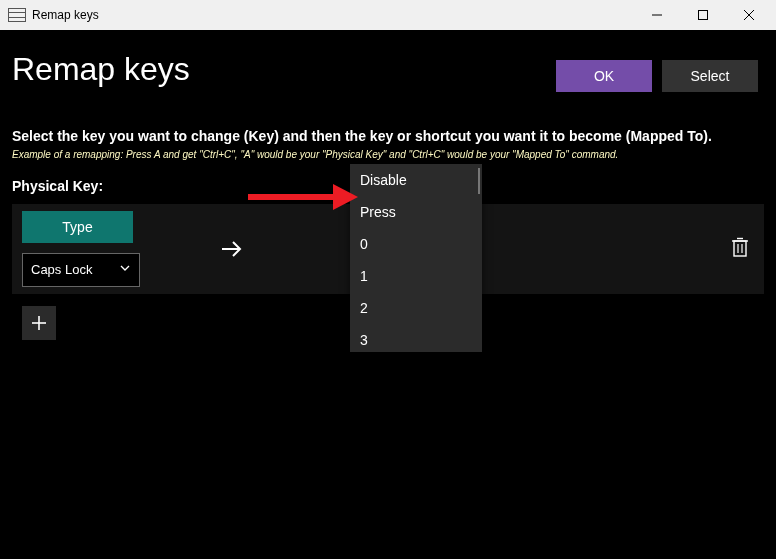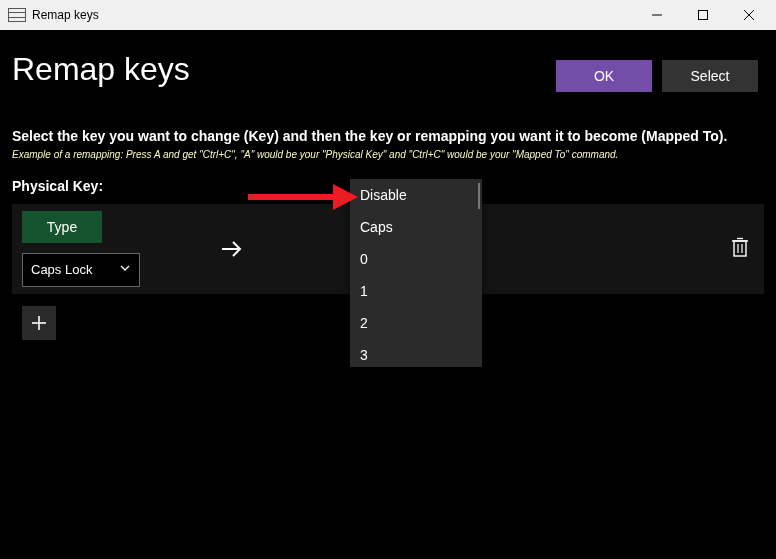--- a/index.html
+++ b/index.html
@@ -89,24 +89,24 @@
     height: 90px;
     display:flex;
     align-items:center;
     padding: 0 14px 0 0;
   }
   .key-cell {
     width: 170px;
     padding: 10px 0 10px 10px;
   }
   .type-btn {
-    background:#14532d;
+    background:#0f766e;
     color:#fff;
     height:32px;
-    width:80px;
+    width:111px;
     display:flex;align-items:center;justify-content:center;
     margin-bottom:10px;
     font-size:14px;
     cursor:pointer;
   }
   .key-select {
     border:1px solid #666;
     background:#000000;
     height:32px;
     width:100px;
@@ -129,21 +129,21 @@
     background:#2b2b2b;
     margin: 12px 0 0 10px;
     display:flex;align-items:center;justify-content:center;
     cursor:pointer;
   }
   .add-btn svg {width:16px;height:16px;}
 
   .dropdown {
     position:absolute;
     left: 350px;
-    top: 179px;
+    top: 164px;
     width: 132px;
     height: 188px;
     background:#2b2b2b;
     overflow:hidden;
     box-shadow: 0 2px 8px rgba(0,0,0,0.6);
   }
   .dropdown .dd-item {
     padding: 8px 10px;
     font-size:14px;
     cursor:pointer;
@@ -193,21 +193,21 @@
   </div>
 </div>
 
 <div class="header-row">
   <div class="page-title">Remap keys</div>
   <div class="btn btn-primary">OK</div>
   <div class="btn btn-secondary">Select</div>
 </div>
 
 <div class="content">
-  <div class="instruction">Select the key you want to change (Key) and then the key or remapping you want it to become (Mapped To).</div>
+  <div class="instruction">Select the key you want to change (Key) and then the key or shortcut you want it to become (Mapped To).</div>
   <div class="example">Example of a remapping: Press A and get "Ctrl+C", "A" would be your "Physical Key" and "Ctrl+C" would be your "Mapped To" command.</div>
 
   <div class="col-header">Physical Key:</div>
 
   <div class="mapping-row">
     <div class="key-cell">
       <div class="type-btn">Type</div>
       <div class="key-select">
         <span>Caps Lock</span>
         <span>
@@ -238,21 +238,21 @@
   <div class="add-btn">
     <svg viewBox="0 0 16 16">
         <line x1="8" y1="1" x2="8" y2="15" stroke="#fff" stroke-width="1.6"></line>
         <line x1="1" y1="8" x2="15" y2="8" stroke="#fff" stroke-width="1.6"></line>
       </svg>
   </div>
 </div>
 
 <div class="dropdown">
   <div class="dd-item">Disable</div>
-  <div class="dd-item">Caps</div>
+  <div class="dd-item">Press</div>
   <div class="dd-item">0</div>
   <div class="dd-item">1</div>
   <div class="dd-item">2</div>
   <div class="dd-item">3</div>
   <div class="dd-scroll"></div>
 </div>
 
 <svg class="annotation-arrow" viewBox="0 0 110 30">
   <line x1="0" y1="15" x2="88" y2="15" stroke="#ED1C24" stroke-width="6"></line>
   <polygon points="85,2 110,15 85,28" fill="#ED1C24"></polygon>

